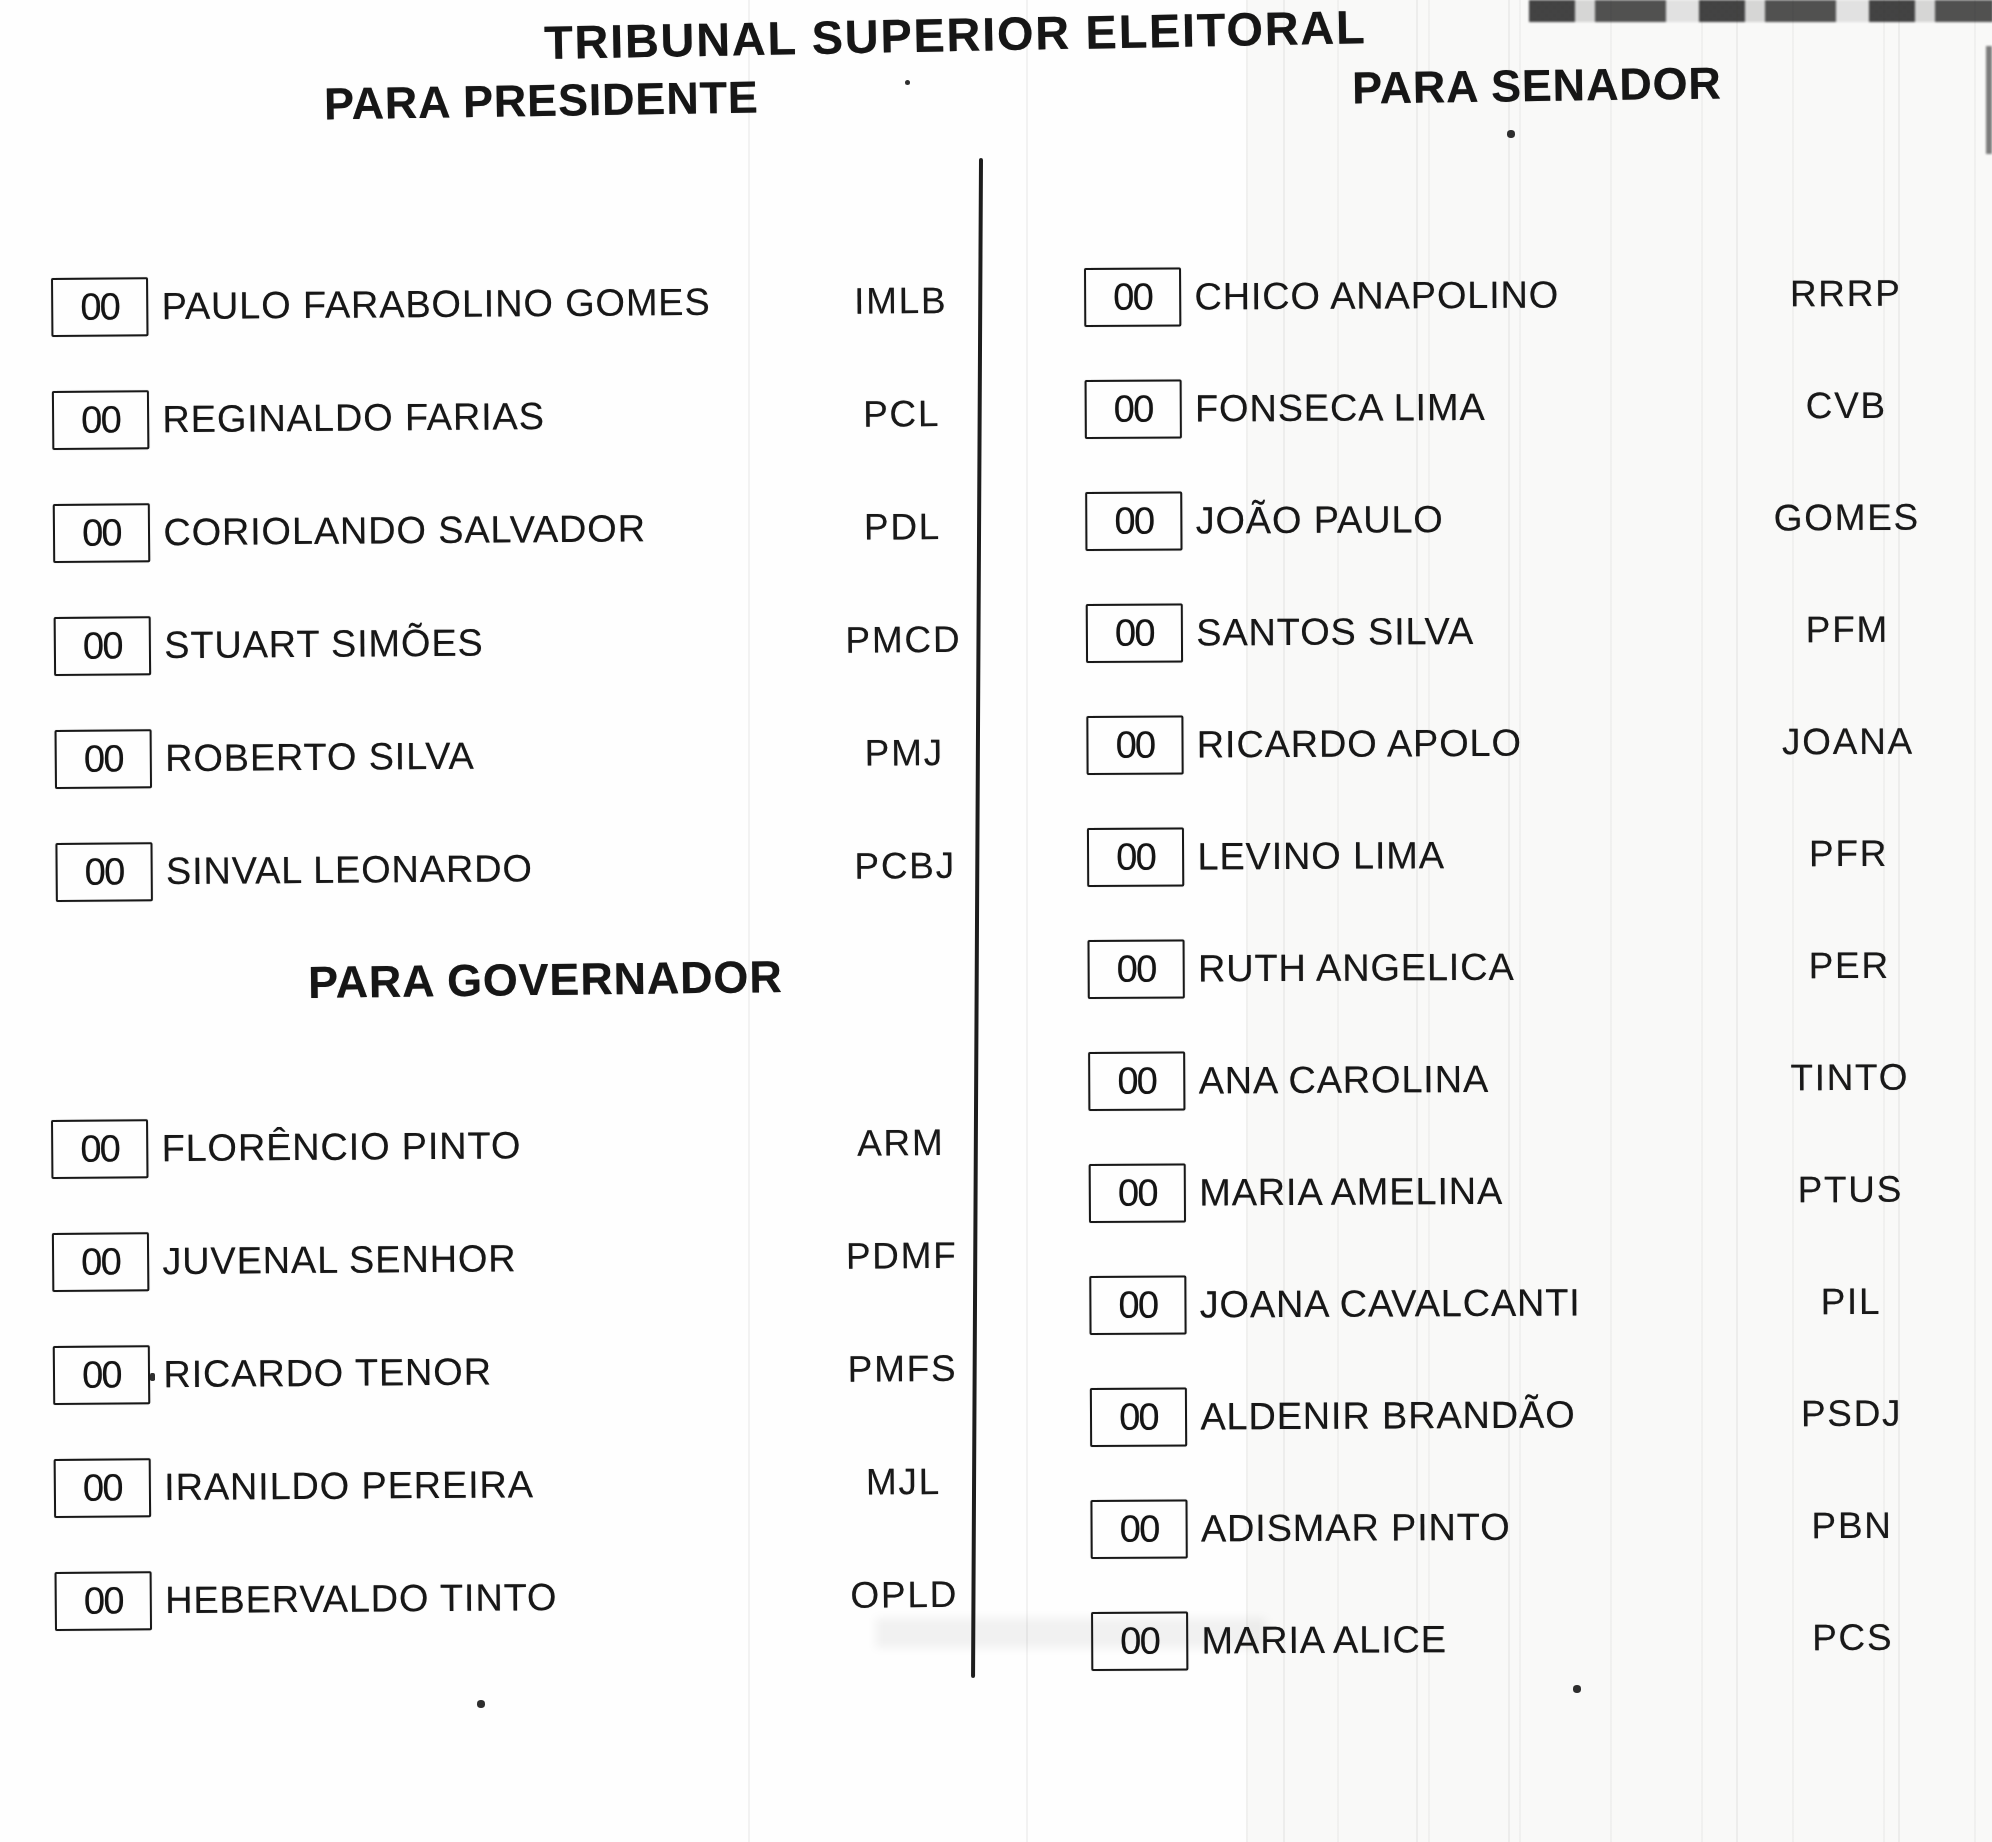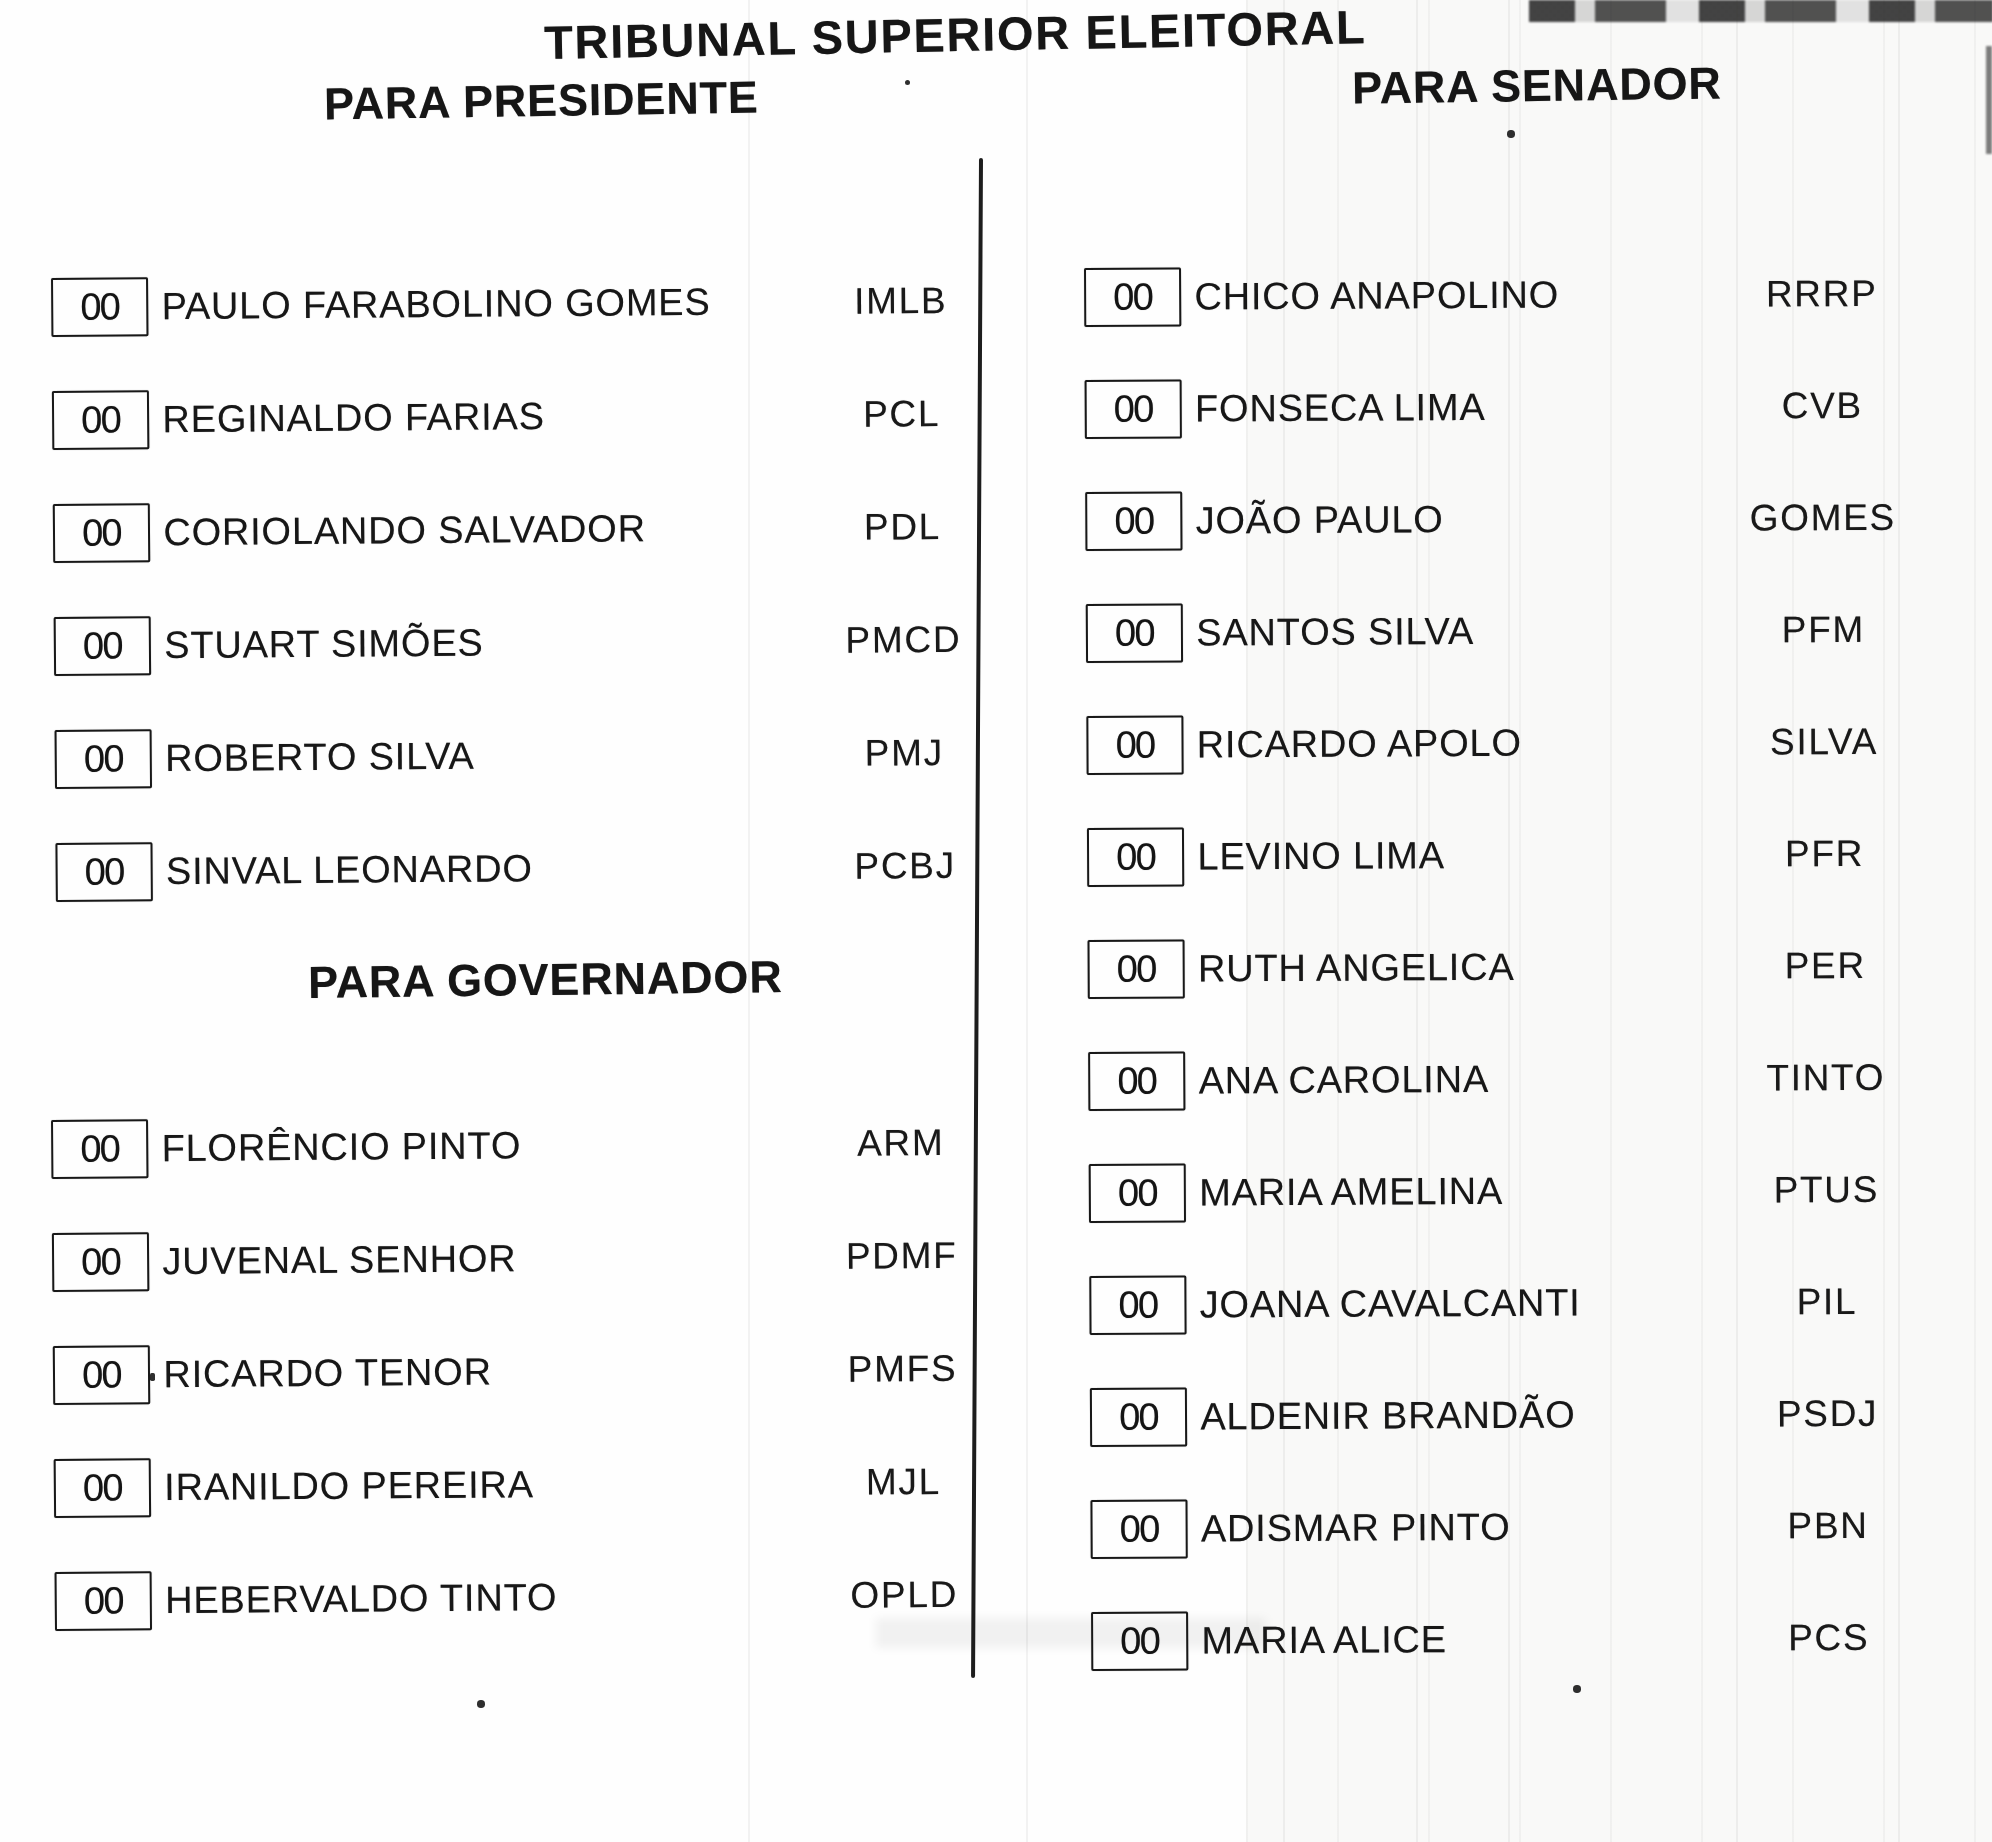--- a/index.html
+++ b/index.html
@@ -72,21 +72,21 @@
     margin-left:13.3px;font-size:38px;letter-spacing:0.8px;white-space:nowrap;
     color:#171717;text-shadow:0 0 0.8px rgba(0,0,0,0.4);
   }
   .party{
     position:absolute;top:50%;transform:translateY(-50%);
     width:191px;text-align:center;
     font-size:37px;letter-spacing:1.7px;color:#191919;
     text-shadow:0 0 0.8px rgba(0,0,0,0.4);
   }
   .sec-president .party,.sec-governor .party{left:754px;}
-  .sec-senator .party{left:642px;}
+  .sec-senator .party{left:666px;}
 </style>
 </head>
 <body>
 
 <div class="page">
 
   <div class="scan-tint"></div>
   <div class="streak" style="left:748px"></div>
   <div class="streak" style="left:1026px"></div>
   <div class="streak" style="left:1283px"></div>
@@ -221,21 +221,21 @@
           <span class="val">00</span>
         </div>
       <span class="cand">SANTOS SILVA</span>
       <span class="party">PFM</span>
     </div>
     <div class="row">
       <div class="vote-box">
           <span class="val">00</span>
         </div>
       <span class="cand">RICARDO APOLO</span>
-      <span class="party">SILVA</span>
+      <span class="party">JOANA</span>
     </div>
     <div class="row">
       <div class="vote-box">
           <span class="val">00</span>
         </div>
       <span class="cand">LEVINO LIMA</span>
       <span class="party">PFR</span>
     </div>
     <div class="row">
       <div class="vote-box">

